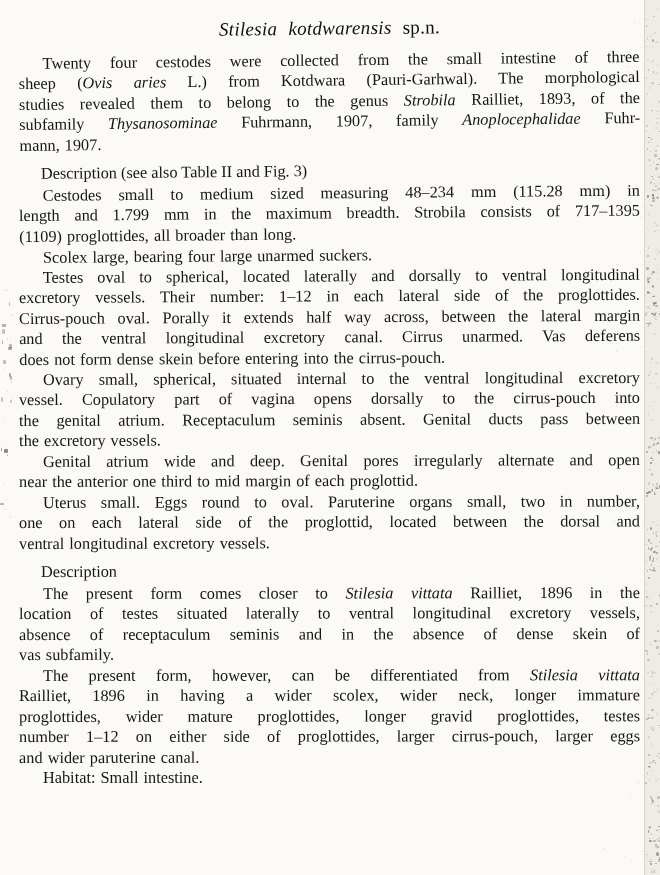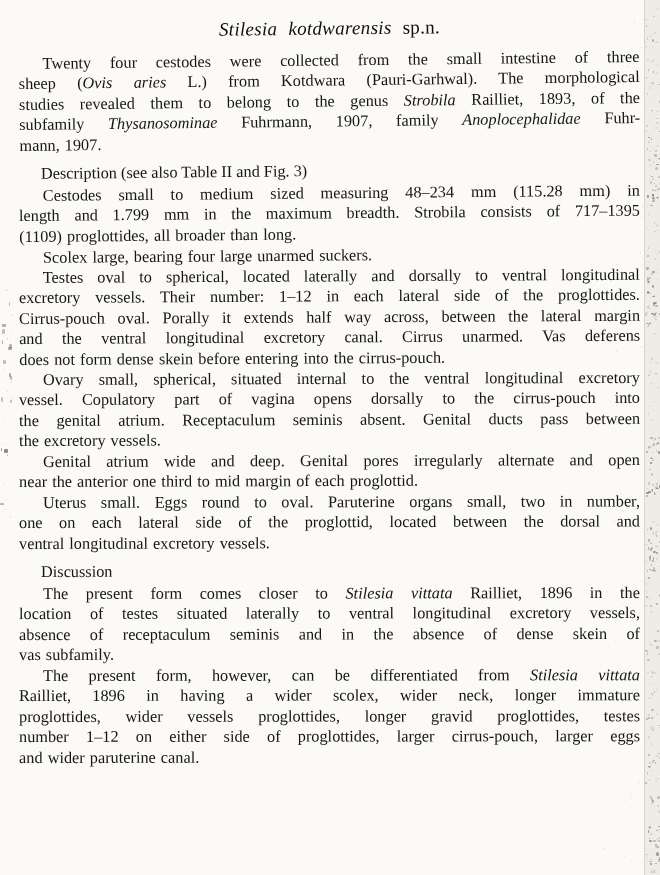--- a/index.html
+++ b/index.html
@@ -84,35 +84,38 @@
       </div>
       <div class="block para" style="transform: rotate(-0.18deg); transform-origin: 0px 50%;">
         <div class="line ind"><span>Genital atrium wide and deep. Genital pores irregularly alternate and open</span></div>
         <div class="line last"><span>near the anterior one third to mid margin of each proglottid.</span></div>
       </div>
       <div class="block para" style="transform: rotate(-0.15deg); transform-origin: 0px 50%;">
         <div class="line ind"><span>Uterus small. Eggs round to oval. Paruterine organs small, two in number,</span></div>
         <div class="line"><span>one on each lateral side of the proglottid, located between the dorsal and</span></div>
         <div class="line last"><span>ventral longitudinal excretory vessels.</span></div>
       </div>
-      <div class="block heading" style="transform: rotate(-0.1deg); transform-origin: 0px 50%;"><span>Discussion</span></div>
+      <div class="block heading" style="transform: rotate(-0.1deg); transform-origin: 0px 50%;"><span>Description</span></div>
       <div class="block para" style="transform: rotate(-0.1deg); transform-origin: 0px 50%;">
         <div class="line ind"><span>The present form comes closer to </span><span class="it">Stilesia vittata</span><span> Railliet, 1896 in the</span></div>
         <div class="line"><span>location of testes situated laterally to ventral longitudinal excretory vessels,</span></div>
         <div class="line"><span>absence of receptaculum seminis and in the absence of dense skein of</span></div>
         <div class="line last"><span>vas subfamily.</span></div>
       </div>
       <div class="block para" style="transform: rotate(-0.08deg); transform-origin: 0px 50%; font-family: Liberation Serif, serif;">
         <div class="line ind"><span>The present form, however, can be differentiated from </span><span class="it">Stilesia vittata</span></div>
         <div class="line"><span>Railliet, 1896 in having a wider scolex, wider neck, longer immature</span></div>
-        <div class="line"><span>proglottides, wider vessels proglottides, longer gravid proglottides, testes</span></div>
+        <div class="line"><span>proglottides, wider mature proglottides, longer gravid proglottides, testes</span></div>
         <div class="line"><span>number 1–12 on either side of proglottides, larger cirrus-pouch, larger eggs</span></div>
         <div class="line last"><span>and wider paruterine canal.</span></div>
       </div>
       <div class="block para" style="transform: rotate(-0.05deg); transform-origin: 0px 50%;">
+      </div>
+      <div class="block para" style="transform: rotate(0deg); transform-origin: 0px 50%;">
+        <div class="line ind last"><span>Habitat: Small intestine.</span></div>
       </div>
     </div>
   <div id="texture">
       <div class="speck" style="left: 658.212px; top: 436.961px; width: 1.89886px; height: 1.60391px; background: rgba(62, 57, 48, 0.24);"></div>
       <div class="speck" style="left: 653.739px; top: 230.507px; width: 2.56718px; height: 1.62793px; background: rgba(62, 57, 48, 0.192);"></div>
       <div class="speck" style="left: 649.213px; top: 406.174px; width: 2.27521px; height: 1.22158px; background: rgba(62, 57, 48, 0.165);"></div>
       <div class="speck" style="left: 653.783px; top: 361.63px; width: 1.32819px; height: 1.07709px; background: rgba(62, 57, 48, 0.098);"></div>
       <div class="speck" style="left: 651.934px; top: 560.486px; width: 2.03602px; height: 1.23276px; background: rgba(62, 57, 48, 0.35);"></div>
       <div class="speck" style="left: 651.983px; top: 800.401px; width: 2.34301px; height: 2.35533px; background: rgba(62, 57, 48, 0.35);"></div>
       <div class="speck" style="left: 649.439px; top: 683.848px; width: 2.33222px; height: 1.34197px; background: rgba(62, 57, 48, 0.09);"></div>

